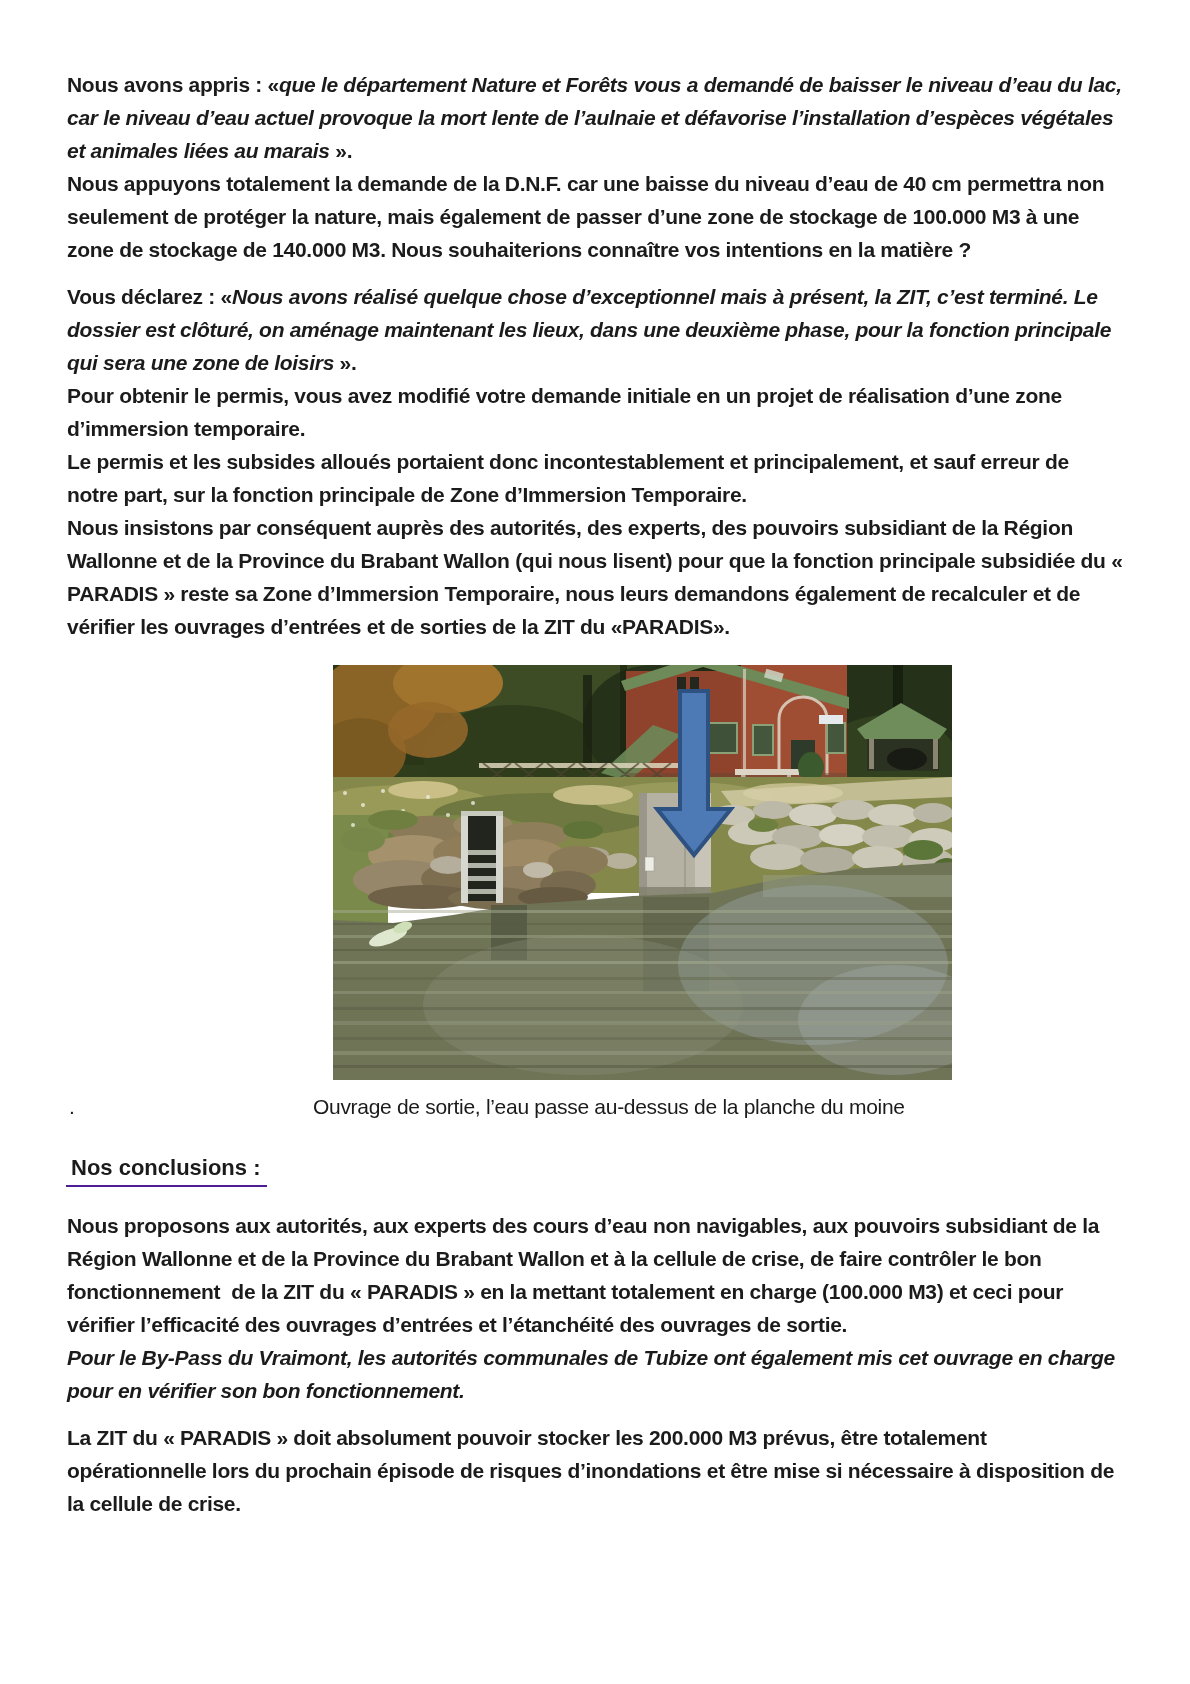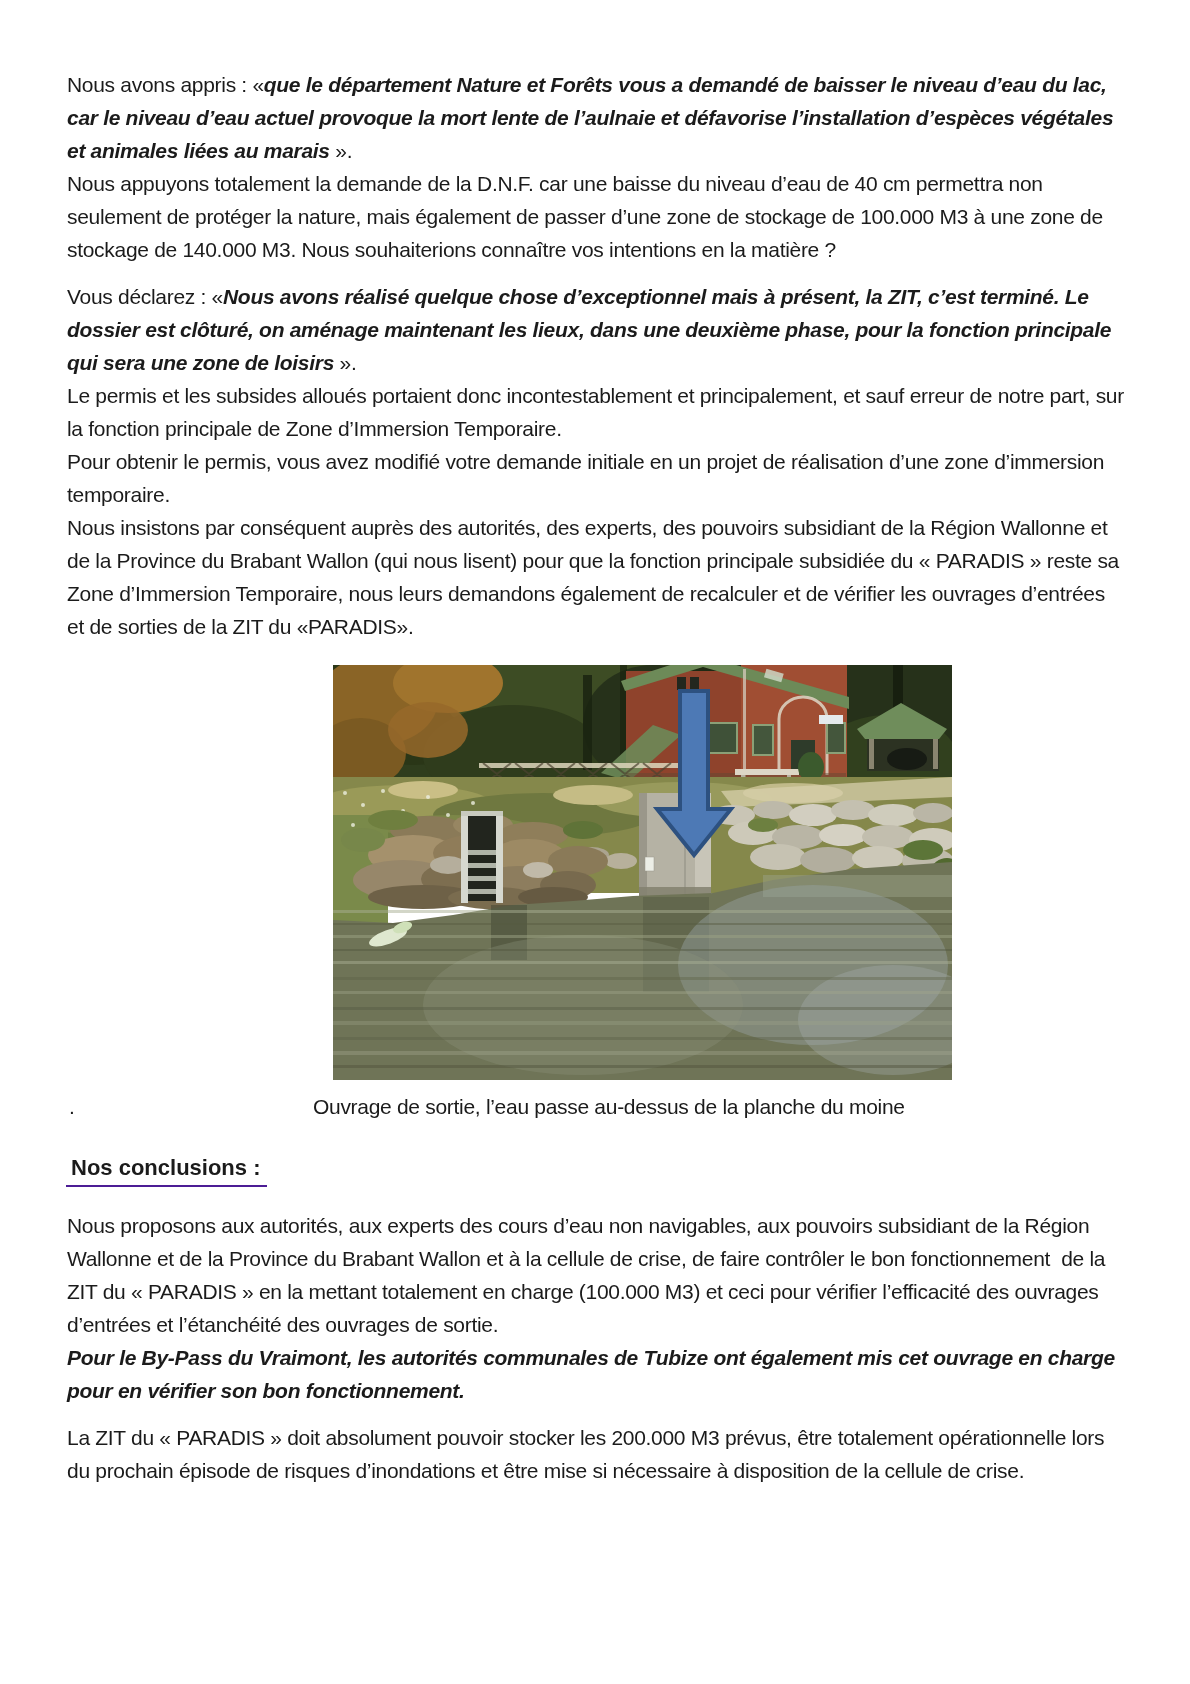--- a/index.html
+++ b/index.html
@@ -14,21 +14,21 @@
     overflow:hidden;
   }
   .para {
     margin:0;
     font-size:21px;
     line-height:33px;
     letter-spacing:-0.3px;
     white-space:pre-wrap;
   }
   .gap-before { margin-top:14px; }
-  .seg-normal { font-weight:400; font-style:normal; }
+  .seg-normal { font-weight:700; font-style:normal; }
   .seg-bold-italic { font-weight:700; font-style:italic; }
   .seg-italic { font-style:italic;font-weight:bold; }
 
   figure.photo-figure { margin:22px 0 0 0; }
   .photo {
     margin-left:266px;
     width:619px; height:415px;
     line-height:0;
   }
   .caption-row { position:relative; margin-top:10px; height:33px; }
@@ -56,22 +56,22 @@
 </style>
 </head>
 <body>
 
 <div class="page">
 
   <section id="body-paragraphs">
       <p class="para"><span class="seg-normal">Nous avons appris : «</span><span class="seg-bold-italic">que le département Nature et Forêts vous a demandé de baisser le niveau d’eau du lac, car le niveau d’eau actuel provoque la mort lente de l’aulnaie et défavorise l’installation d’espèces végétales et animales liées au marais</span><span class="seg-normal"> ».</span></p>
       <p class="para"><span class="seg-normal">Nous appuyons totalement la demande de la D.N.F. car une baisse du niveau d’eau de 40 cm permettra non seulement de protéger la nature, mais également de passer d’une zone de stockage de 100.000 M3 à une zone de stockage de 140.000 M3. Nous souhaiterions connaître vos intentions en la matière ?</span></p>
       <p class="para gap-before"><span class="seg-normal">Vous déclarez : «</span><span class="seg-bold-italic">Nous avons réalisé quelque chose d’exceptionnel mais à présent, la ZIT, c’est terminé. Le dossier est clôturé, on aménage maintenant les lieux, dans une deuxième phase, pour la fonction principale qui sera une zone de loisirs</span><span class="seg-normal"> ».</span></p>
+      <p class="para"><span class="seg-normal">Pour obtenir le permis, vous avez modifié votre demande initiale en un projet de réalisation d’une zone d’immersion temporaire.</span></p>
       <p class="para"><span class="seg-normal">Le permis et les subsides alloués portaient donc incontestablement et principalement, et sauf erreur de notre part, sur la fonction principale de Zone d’Immersion Temporaire.</span></p>
-      <p class="para"><span class="seg-normal">Pour obtenir le permis, vous avez modifié votre demande initiale en un projet de réalisation d’une zone d’immersion temporaire.</span></p>
       <p class="para"><span class="seg-normal">Nous insistons par conséquent auprès des autorités, des experts, des pouvoirs subsidiant de la Région Wallonne et de la Province du Brabant Wallon (qui nous lisent) pour que la fonction principale subsidiée du « PARADIS » reste sa Zone d’Immersion Temporaire, nous leurs demandons également de recalculer et de vérifier les ouvrages d’entrées et de sorties de la ZIT du «PARADIS».</span></p>
     </section>
 
   <figure class="photo-figure">
     <div class="photo">
       <svg viewBox="0 0 619 415" width="619" height="415">
 
         <g>
           <rect x="0" y="0" width="619" height="152" fill="#2f3d1d"></rect>
           <ellipse cx="80" cy="40" rx="110" ry="60" fill="#2a3617"></ellipse>

